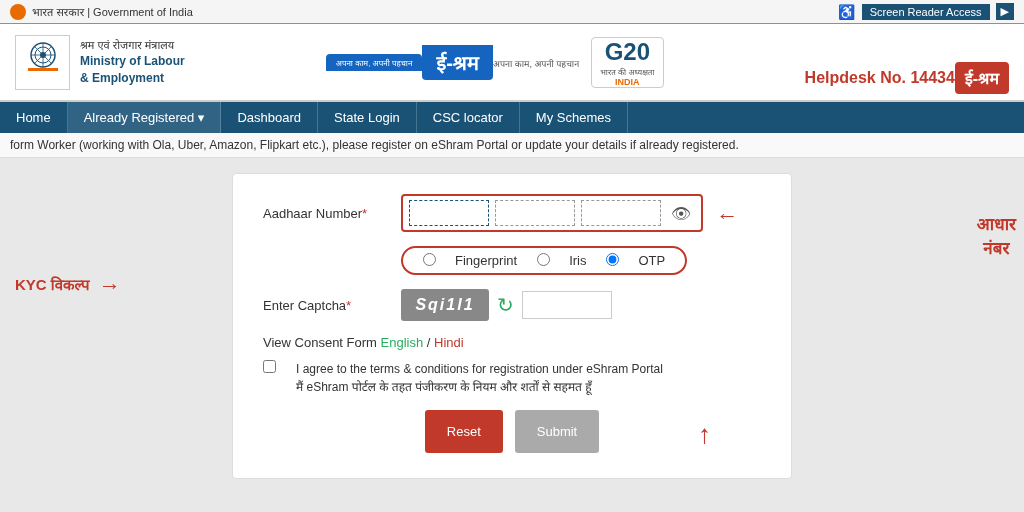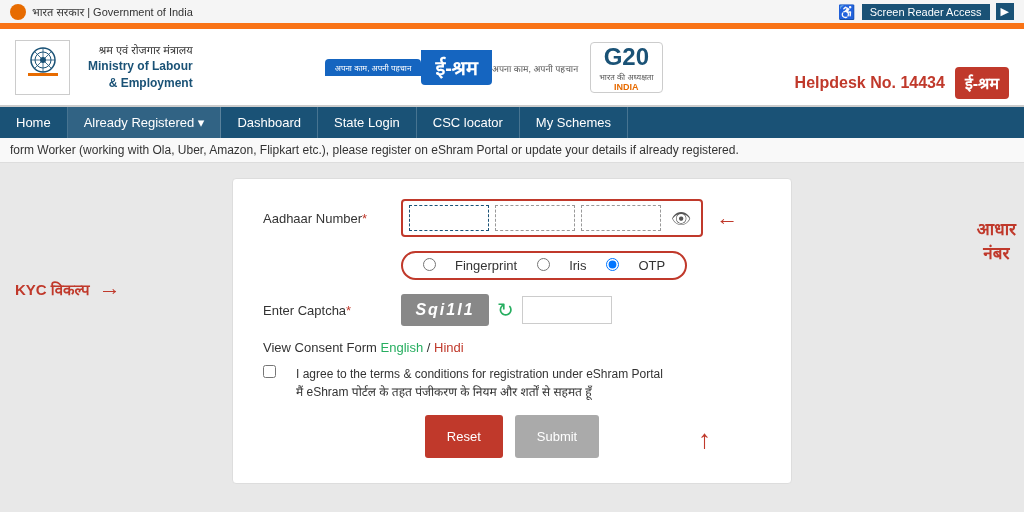--- a/index.html
+++ b/index.html
@@ -5,21 +5,21 @@
     * { box-sizing: border-box; margin: 0; padding: 0; }
     body { font-family: Arial, sans-serif; font-size: 13px; background: #e8e8e8; width: 1024px; min-height: 512px; overflow: hidden; }
 
     
     .top-bar {
       background: #f5f5f5;
       display: flex;
       justify-content: space-between;
       align-items: center;
       padding: 3px 10px;
-      border-bottom: 6px solid #f97316;
+      border-bottom: 1px solid #f97316;
       font-size: 11px;
       color: #333;
     }
     .top-bar-left { display: flex; align-items: center; gap: 6px; }
     .top-bar-right { display: flex; align-items: center; gap: 6px; }
     .screen-reader-btn {
       background: #1a5276;
       color: white;
       padding: 2px 8px;
       font-size: 11px;
@@ -37,21 +37,21 @@
 
     
     .header {
       background: white;
       display: flex;
       align-items: center;
       justify-content: space-between;
       padding: 6px 15px;
       border-bottom: 2px solid #ccc;
     }
-    .header-left { display: flex; align-items: center; gap: 18px; text-align: right; }
+    .header-left { display: flex; align-items: center; gap: 10px; }
     .govt-logo {
       width: 55px; height: 55px;
       background: #fff;
       border: 1px solid #ccc;
       display: flex; align-items: center; justify-content: center;
       font-size: 8px; color: #333; text-align: center;
       overflow: hidden;
     }
     .ministry-text { font-size: 11px; color: #333; line-height: 1.4; }
     .ministry-text .bold { font-weight: bold; color: #1a5276; font-size: 12px; }
@@ -305,21 +305,21 @@
         <div style="font-size:9px;color:#555;margin-top:2px;">अपना काम, अपनी पहचान</div>
       </div>
 
       <div style="display:flex;flex-direction:column;align-items:center;border:1px solid #ccc;padding:0 8px;border-radius:4px;">
         <div class="g20-text">G20</div>
         <div style="font-size:8px;color:#555;">भारत की अध्यक्षता</div>
         <div style="font-size:9px;color:#e76b00;font-weight:bold;">INDIA</div>
       </div>
     </div>
 
-    <div style="display:flex;align-items:center;gap:10px;margin-top:32px;">
+    <div style="display:flex;align-items:center;margin-top:32px;">
       <div>
         <span class="helpdesk">Helpdesk No. 14434</span>
       </div>
       <div style="background:#c0392b;color:white;padding:5px 10px;font-size:16px;font-weight:bold;border-radius:4px;">ई-श्रम</div>
     </div>
   </div>
 
   <nav class="nav">
     <div class="nav-item">Home</div>
     <div class="nav-item active">Already Registered ▾</div>

